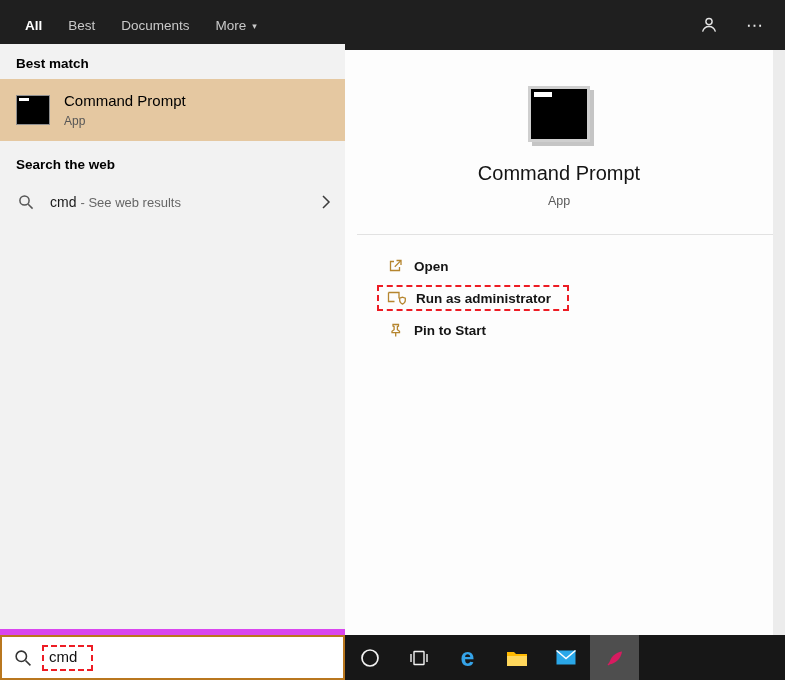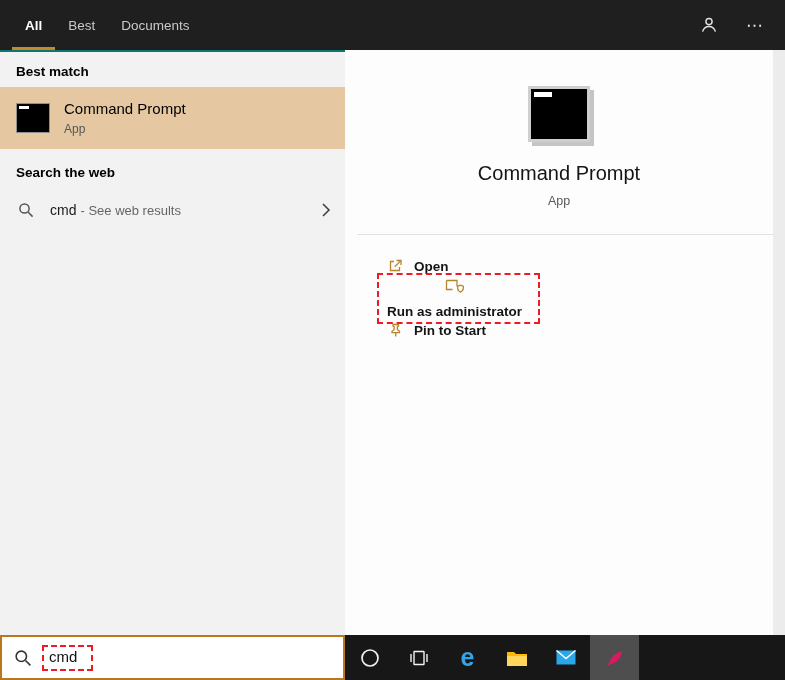--- a/index.html
+++ b/index.html
@@ -1,31 +1,31 @@
 <!DOCTYPE html>
 <html><head>
 <meta charset="utf-8">
 <style>
   * { box-sizing: border-box; }
   html,body { margin:0; padding:0; }
   body { font-family:"Liberation Sans", sans-serif; background:#fff; }
-  .screen { position:relative; width:785px; height:680px; overflow:hidden; background:#0f766e; }
+  .screen { position:relative; width:785px; height:680px; overflow:hidden; background:#d946ef; }
 
   
   .filter-bar { position:absolute; top:0; left:0; width:785px; height:50px; background:#1f1f1f; display:flex; align-items:stretch; padding-left:12px; }
   .tab { display:flex; align-items:stretch; color:#c9c9c9; font-size:13.5px; cursor:pointer; }
   .tab-label { display:flex; align-items:center; padding:0 13px; height:100%; }
   .tab.selected { color:#ffffff; font-weight:bold; }
   .tab.selected .tab-label { border-bottom:3px solid #c08a2d; padding-top:3px; }
   .tab .caret { font-size:9px; margin-left:6px; position:relative; top:1px; }
   .header-icons { position:absolute; right:20px; top:0; height:50px; display:flex; align-items:center; gap:28px; }
   .ellipsis { color:#e8e8e8; font-size:17px; letter-spacing:2px; cursor:pointer; line-height:1; }
 
   
-  .left-panel { position:absolute; top:52px; left:0; width:345px; height:585px; background:#f2f2f2; }
+  .left-panel { position:absolute; top:44px; left:0; width:345px; height:585px; background:#f2f2f2; }
   .section-label { font-size:13.5px; font-weight:700; color:#000; padding:12px 0 8px 16px; }
   .section-label.web { padding-top:16px; }
   .best-match { height:62px; background:#e5c8a1; display:flex; align-items:center; padding-left:16px; cursor:pointer; }
   .cmd-icon-sm { width:34px; height:30px; background:#000; border:1px solid #8f8f8f; position:relative; flex:none; }
   .cmd-icon-sm::before { content:""; position:absolute; top:2px; left:2px; width:10px; height:3px; background:#fff; }
   .bm-text { margin-left:14px; }
   .bm-title { font-size:15px; color:#000; }
   .bm-sub { font-size:12px; color:#565656; margin-top:5px; }
   .web-row { height:44px; display:flex; align-items:center; padding-left:18px; position:relative; cursor:pointer; }
   .web-query { margin-left:16px; font-size:14px; color:#1a1a1a; }
@@ -35,21 +35,21 @@
   
   .right-panel { position:absolute; top:50px; left:345px; width:428px; height:585px; background:#fdfdfd; text-align:center; }
   .cmd-icon-lg { width:62px; height:56px; margin:36px auto 0; background:#000; border:3px solid #cfcfcf; box-shadow:4px 4px 0 rgba(0,0,0,0.22); position:relative; }
   .cmd-icon-lg::before { content:""; position:absolute; top:3px; left:3px; width:18px; height:5px; background:#fff; }
   .app-title { font-size:20px; color:#141414; margin-top:20px; font-weight:400; }
   .app-sub { font-size:12.5px; color:#5a5a5a; margin-top:9px; }
   .divider { height:1px; background:#e2e2e2; margin:26px 0 0 12px; }
   .actions { margin-top:15px; text-align:left; padding-left:40px;font-weight:bold; }
   .action-row { height:32px; display:flex; align-items:center; cursor:pointer; }
   .action-inner { display:inline-flex; align-items:center; gap:10px; padding:3px 16px 3px 8px; margin-left:-8px; border:2px dashed transparent; }
-  .action-row.annotated .action-inner { border-color:#ed1c24;flex-direction:column; }
+  .action-row.annotated .action-inner { border-color:#ed1c24; }
   .action-label { font-size:13.5px; color:#151515; white-space:nowrap; }
   .action-icon { display:flex; flex:none; }
 
   
   .scroll-strip { position:absolute; top:50px; left:773px; width:12px; height:585px; background:#ececec; }
 
   
   .search-box { position:absolute; top:635px; left:0; width:345px; height:45px; background:#fff; border:2px solid #b9771f; display:flex; align-items:center; padding-left:12px; cursor:text; }
   .search-value-wrap { margin-left:10px; border:2px dashed #ed1c24; padding:1px 14px 3px 5px; display:inline-block; }
   .search-value { font-size:15px; color:#111; }
@@ -67,20 +67,26 @@
 
   <div class="filter-bar">
     <div class="tab selected">
       <span class="tab-label">All</span>
     </div>
     <div class="tab">
       <span class="tab-label">Best</span>
     </div>
     <div class="tab">
       <span class="tab-label">Documents</span>
+    </div>
+    <div class="tab">
+      <span class="tab-label">
+        <span>More</span>
+        <span class="caret">▾</span>
+      </span>
     </div>
     <div class="header-icons">
       <span style="display:flex;">
         <svg width="18" height="18" viewBox="0 0 18 18" fill="none" stroke="#e4e4e4" stroke-width="1.4">
           <circle cx="9" cy="5.6" r="3.1"></circle>
           <path d="M2.6 15.6c1-3.4 3.4-5.1 6.4-5.1s5.4 1.7 6.4 5.1"></path>
         </svg>
       </span>
       <span class="ellipsis">⋯</span>
     </div>

